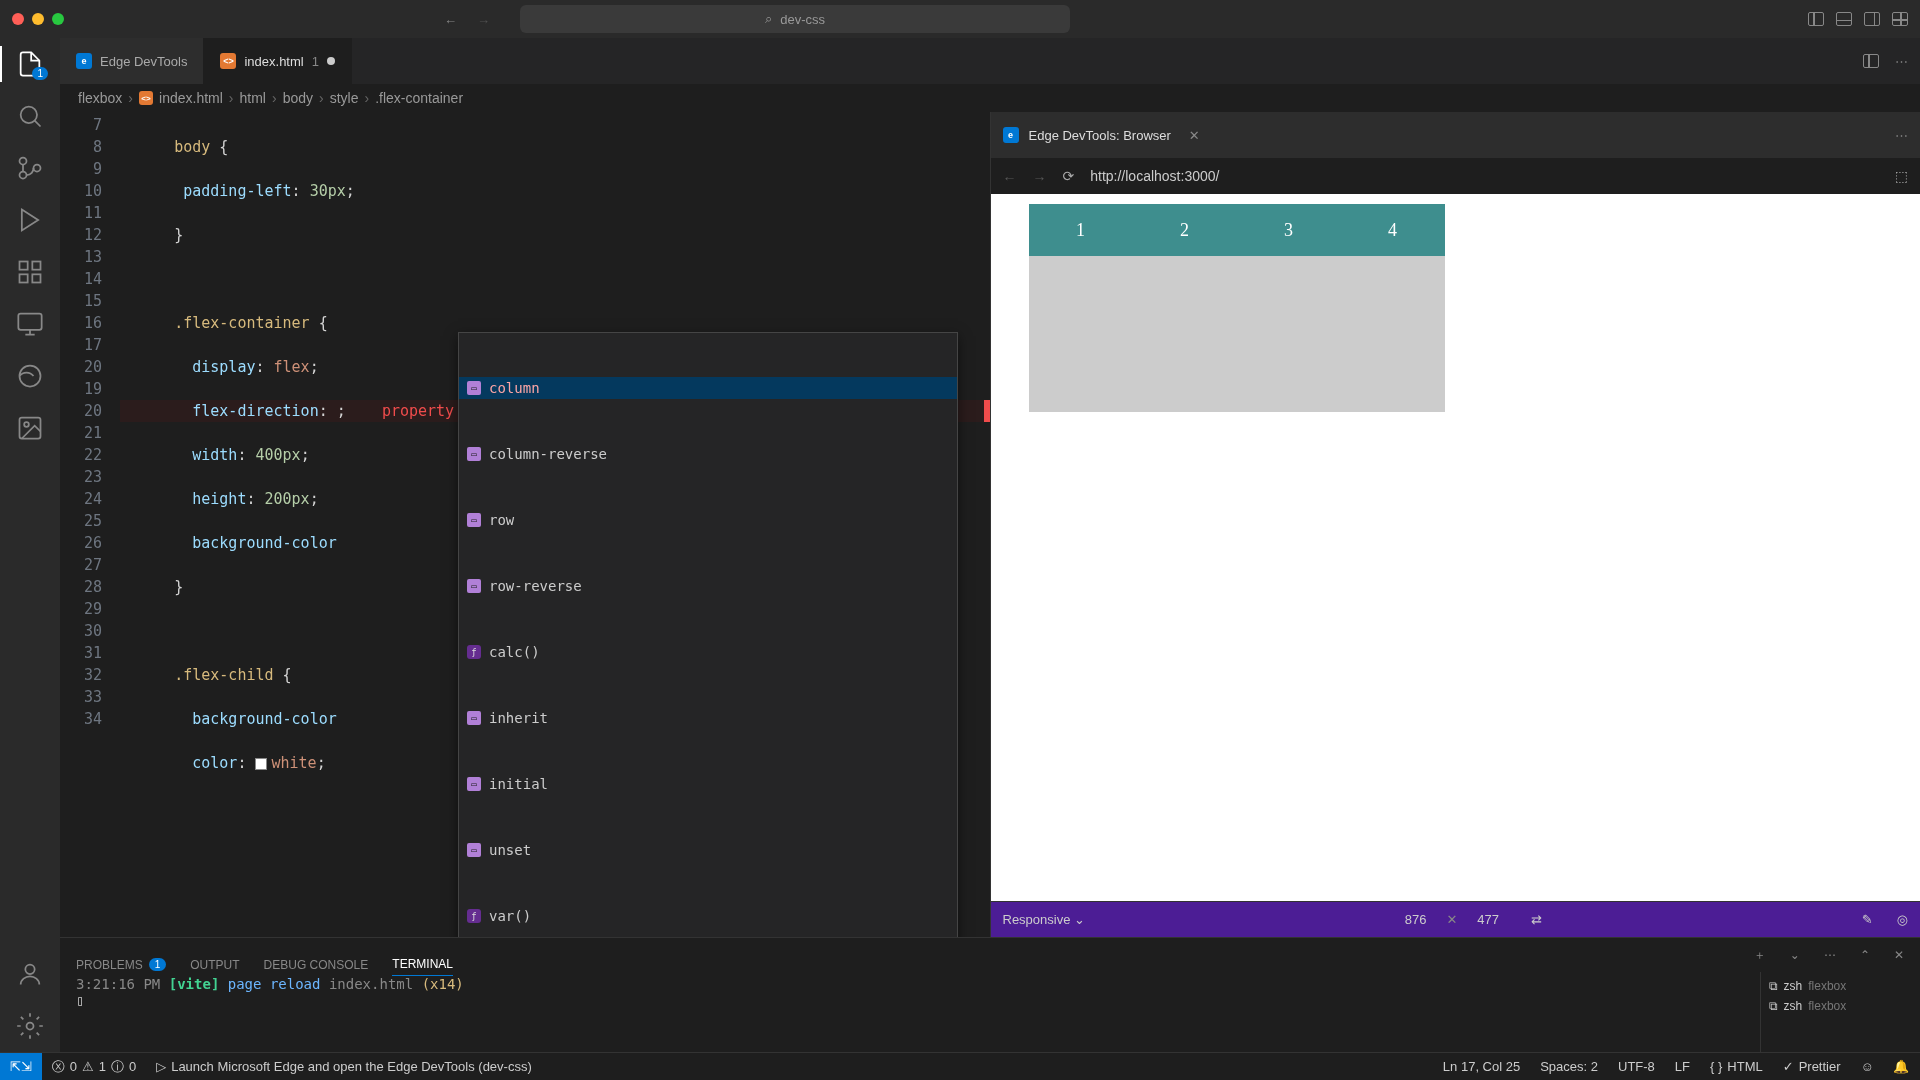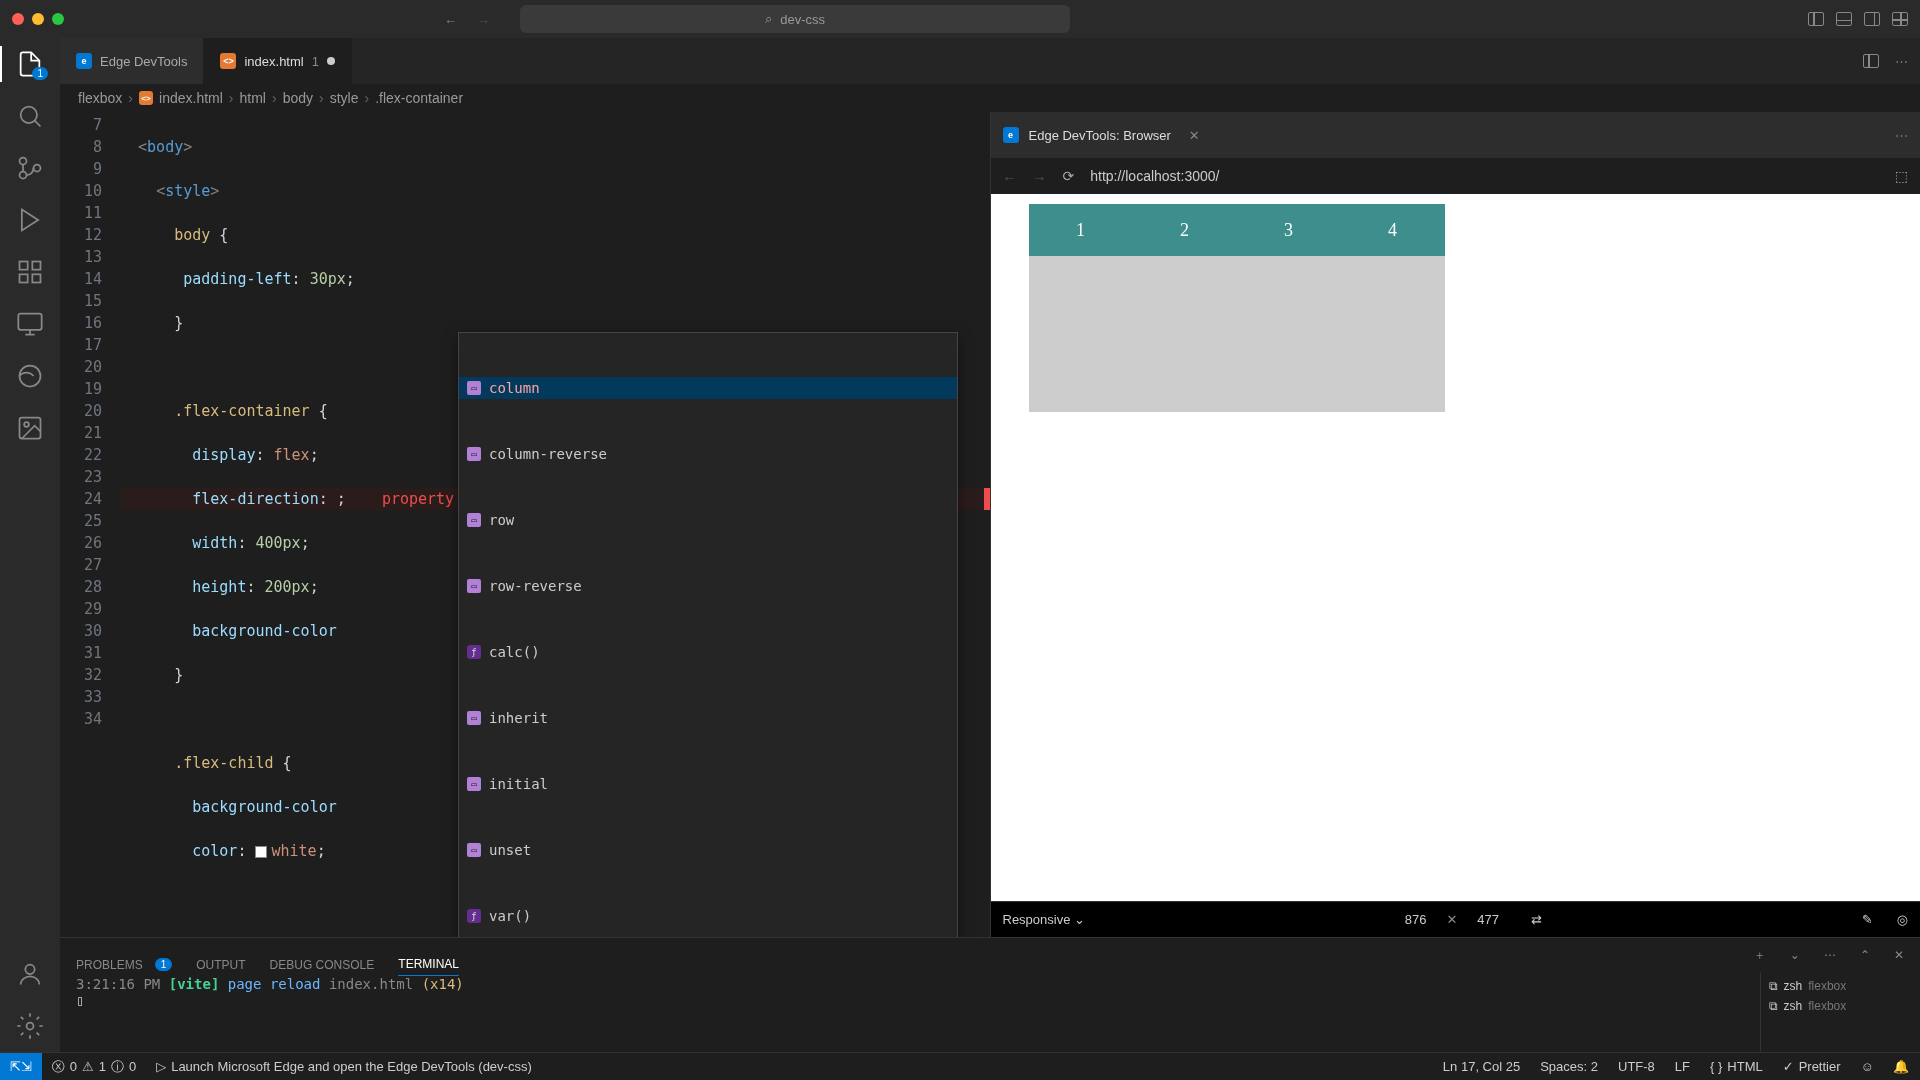--- a/index.html
+++ b/index.html
@@ -80,28 +80,28 @@
 
 .browser-tab { height: 46px; display: flex; align-items: center; padding: 0 12px; background: #2d2d2d; color: #ddd; gap: 10px; }
 .browser-tab .close { margin-left: 8px; color: #888; cursor: pointer; }
 .browser-tab-actions { margin-left: auto; color: #888; }
 .browser-toolbar { height: 36px; display: flex; align-items: center; padding: 0 12px; gap: 16px; color: #aaa; font-size: 14px; }
 .browser-toolbar .url { color: #ccc; }
 .browser-toolbar .spacer { flex: 1; }
 .browser-content { background: #fff; flex: 1; padding: 0; }
 .flex-container-preview { display: flex; width: 416px; height: 208px; background: #cccccc; margin-left: 38px; margin-top: 10px; }
 .flex-child-preview { width: 104px; height: 52px; background: #3e8e8e; color: #fff; text-align: center; line-height: 52px; font-family: Georgia, serif; font-size: 18px; }
-.device-bar { height: 36px; background: #000000; display: flex; align-items: center; padding: 0 12px; gap: 12px; color: #ccc; border-top: 1px solid #333; }
+.device-bar { height: 36px; background: #4c1d95; display: flex; align-items: center; padding: 0 12px; gap: 12px; color: #ccc; border-top: 1px solid #333; }
 .device-bar .spacer { flex: 1; }
 .dim-x { color: #888; margin: 0 8px; }
 
 
 .panel { height: 115px; border-top: 1px solid #333; background: #1e1e1e; display: flex; flex-direction: column; }
 .panel-tabs { display: flex; align-items: center; height: 34px; padding: 0 16px; gap: 24px; color: #888; font-size: 12px; }
-.panel-tab { cursor: pointer; display: flex; align-items: center; gap: 12px; margin-top: 19px; }
+.panel-tab { cursor: pointer; display: flex; align-items: center; gap: 6px; margin-top: 19px; }
 .panel-tab.active { color: #fff; border-bottom: 1px solid #0078d4; padding-bottom: 4px; margin-bottom: -4px; }
 .panel-tab .count { background: #0078d4; color:#fff; border-radius: 8px; font-size: 10px; padding: 1px 6px; }
 .panel-tabs .spacer { flex: 1; }
 .panel-body { display: flex; flex: 1; }
 .terminal-out { flex: 1; font-family: 'SF Mono', Menlo, Consolas, monospace; font-size: 14px; padding: 4px 16px; color: #ccc; }
 .term-time { color: #888; }
 .term-vite { color: #42d392; font-weight: bold; }
 .term-reload { color: #6cb6ff; }
 .term-file { color: #888; }
 .term-count { color: #d7ba7d; }
@@ -275,22 +275,20 @@
             <div>27</div>
             <div>28</div>
             <div>29</div>
             <div>30</div>
             <div>31</div>
             <div>32</div>
             <div>33</div>
             <div>34</div>
         </div>
         <div class="code">
-<div class="line">  <span class="tag-br">&lt;</span><span class="tag-nm">body</span><span class="tag-br">&gt;</span></div>
-<div class="line">    <span class="tag-br">&lt;</span><span class="tag-nm">style</span><span class="tag-br">&gt;</span></div>
 <div class="line">      <span class="sel">body</span> <span class="txt">{</span></div>
 <div class="line">       <span class="prop">padding-left</span><span class="txt">: </span><span class="num">30px</span><span class="txt">;</span></div>
 <div class="line">      <span class="txt">}</span></div>
 <div class="line"></div>
 <div class="line">      <span class="sel">.flex-container</span> <span class="txt">{</span></div>
 <div class="line">        <span class="prop">display</span><span class="txt">: </span><span class="pval">flex</span><span class="txt">;</span></div>
 <div class="line error">        <span class="prop">flex-direction</span><span class="txt">: ;</span>    <span class="err">property value expected</span></div>
 <div class="line">        <span class="prop">width</span><span class="txt">: </span><span class="num">400px</span><span class="txt">;</span></div>
 <div class="line">        <span class="prop">height</span><span class="txt">: </span><span class="num">200px</span><span class="txt">;</span></div>
 <div class="line">        <span class="prop">background-color</span></div>

